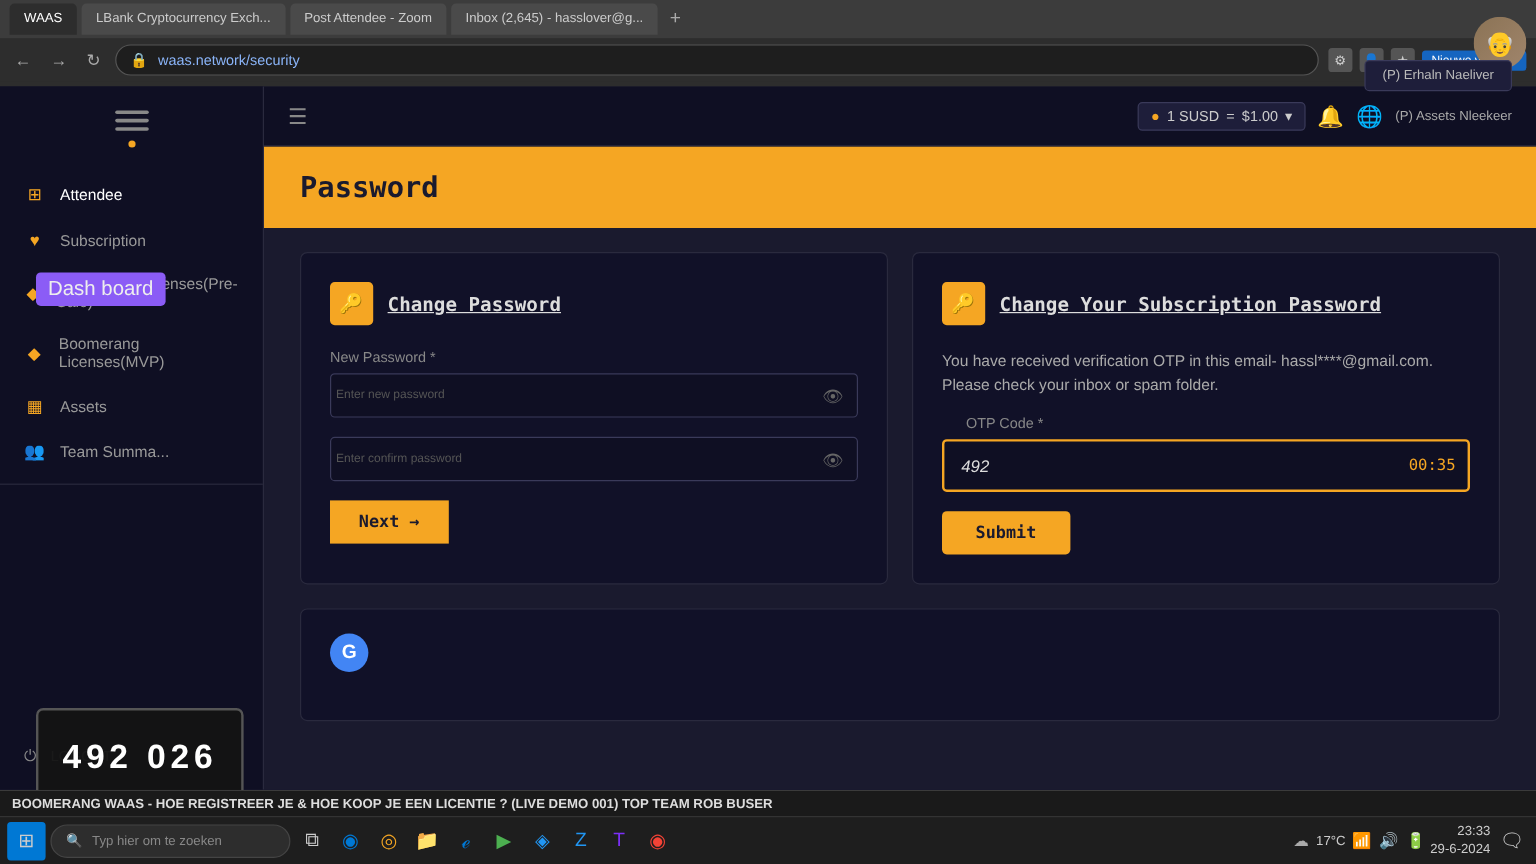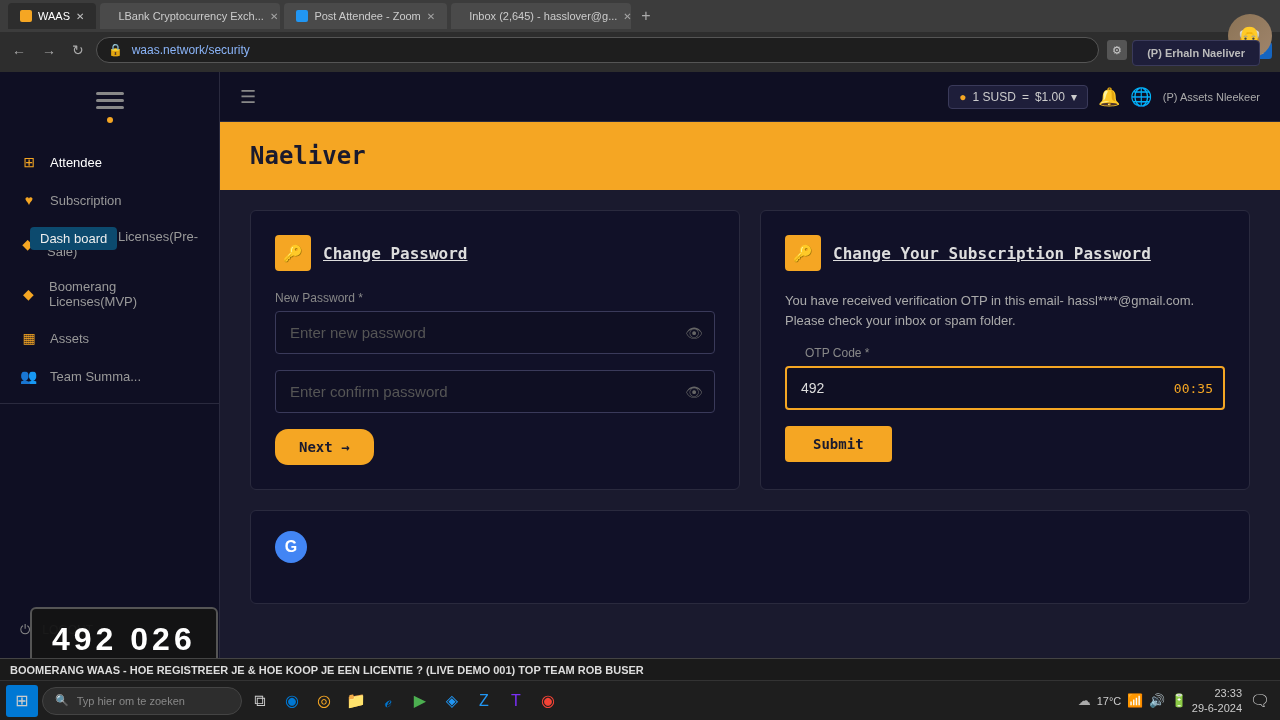--- a/index.html
+++ b/index.html
@@ -34,20 +34,21 @@
       height: 26px;
       padding: 0 12px;
       border-radius: 4px 4px 0 0;
       font-size: 11px;
       color: #ccc;
       background: #4a4a4a;
       gap: 6px;
       max-width: 180px;
       overflow: hidden;
       white-space: nowrap;
+      flex-direction: column;
     }
     .tab.active {
       background: #2d2d2d;
       color: #fff;
     }
     .tab-close { font-size: 10px; opacity: 0.7; cursor: pointer; }
     .tab-favicon { width: 12px; height: 12px; background: #f5a623; border-radius: 2px; }
     .tab-new { font-size: 16px; color: #aaa; padding: 0 6px; cursor: pointer; }
 
     .address-bar-row {
@@ -185,23 +186,23 @@
       color: #888;
       margin-top: auto;
     }
     .logout-icon { color: #888; font-size: 13px; }
 
     
     .sidebar-tooltip {
       position: absolute;
       left: 30px;
       top: 155px;
-      background: #0c4a6e;
+      background: #8b5cf6;
       color: #eee;
-      font-size: 13px;
+      font-size: 17px;
       padding: 4px 10px;
       border-radius: 4px;
       white-space: nowrap;
       z-index: 100;
     }
 
     
     .top-nav {
       height: 50px;
       background: #0f0f23;
@@ -310,22 +311,22 @@
       margin-bottom: 6px;
     }
     .input-wrapper {
       position: relative;
     }
     .form-input {
       width: 100%;
       background: #0f0f23;
       border: 1px solid #3a3a5a;
       border-radius: 4px;
-      padding: 12px 40px 12px 14px;
-      font-size: 15px;
+      padding: 12px 40px 12px 4px;
+      font-size: 10px;
       color: #bbb;
       outline: none;
     }
     .form-input::placeholder { color: #555; }
     .eye-icon {
       position: absolute;
       right: 12px;
       top: 50%;
       transform: translateY(-50%);
       color: #666;
@@ -339,20 +340,21 @@
     }
     .otp-input {
       width: 100%;
       background: #0f0f23;
       border: 2px solid #f5a623;
       border-radius: 4px;
       padding: 12px 70px 12px 14px;
       font-size: 14px;
       color: #ddd;
       outline: none;
+      font-style: italic;
     }
     .otp-timer {
       position: absolute;
       right: 12px;
       top: 50%;
       transform: translateY(-50%);
       color: #f5a623;
       font-size: 13px;
       font-family: monospace;
     }
@@ -370,21 +372,21 @@
       color: #888;
       margin-bottom: 6px;
       margin-left: 20px;
     }
 
     
     .btn-next {
       background: #f5a623;
       color: #1a1a2e;
       border: none;
-      border-radius: 13px;
+      border-radius: 0;
       padding: 10px 24px;
       font-size: 14px;
       font-weight: 600;
       cursor: pointer;
       display: flex;
       align-items: center;
       gap: 8px;
       font-family: monospace;
     }
 
@@ -430,22 +432,22 @@
     }
 
     
     .otp-overlay {
       position: fixed;
       bottom: 48px;
       left: 30px;
       background: rgba(20,20,20,0.95);
       border: 2px solid #555;
       border-radius: 6px;
-      padding: 12px 20px;
-      font-size: 32px;
+      padding: 23px 20px;
+      font-size: 28px;
       font-weight: bold;
       color: #fff;
       z-index: 200;
       letter-spacing: 4px;
     }
 
     
     .taskbar {
       position: fixed;
       bottom: 0;
@@ -534,30 +536,29 @@
     }
 
     
     .main-content::-webkit-scrollbar { width: 8px; }
     .main-content::-webkit-scrollbar-track { background: #0f0f23; }
     .main-content::-webkit-scrollbar-thumb { background: #3a3a5a; border-radius: 4px; }
 
     
     .user-dropdown-hint {
       position: absolute;
-      top: 40px;
+      top: 50px;
       right: 20px;
       background: #1e1e3a;
       border: 1px solid #3a3a5a;
       border-radius: 4px;
       padding: 6px 14px;
       font-size: 11px;
       color: #bbb;
       z-index: 150;
-      font-weight: bold;
     }
   </style>
 </head>
 <body>
 
 <div class="browser-chrome">
   <div class="tab-bar">
 
     <div class="tab active">
       <div class="tab-favicon" style="background:#f5a623;"></div>
@@ -669,21 +670,21 @@
       <div class="user-info">
         <span>(P) Assets Nleekeer</span>
       </div>
     </div>
 
     <div class="user-dropdown-hint">(P) Erhaln Naeliver</div>
 
     <div class="main-content">
 
       <div class="page-header">
-        <h1 class="page-title">Naeliver</h1>
+        <h1 class="page-title">Password</h1>
       </div>
 
       <div class="content-body">
 
         <div class="card">
           <div class="card-header">
             <div class="card-icon">
               <span>🔑</span>
             </div>
             <span class="card-title">Change Password</span>

